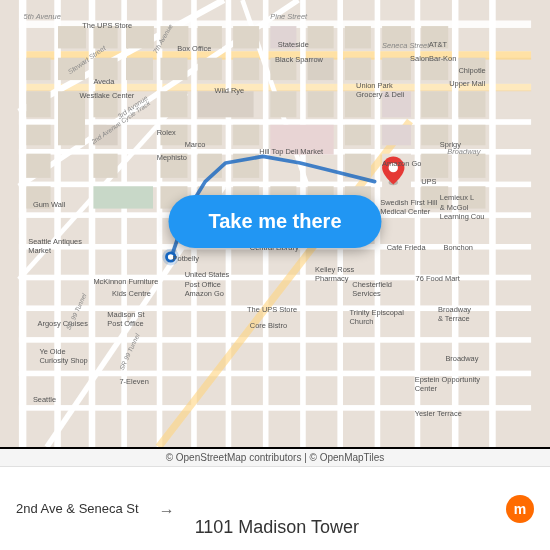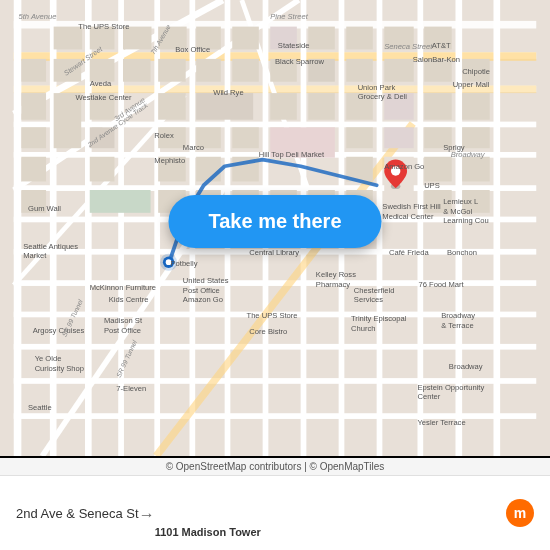--- a/index.html
+++ b/index.html
@@ -55,38 +55,38 @@
       color: #555;
       text-align: center;
       border-top: 2px solid #000000;
     }
     
     #bottom-bar {
       background: white;
       padding: 12px 16px;
       display: flex;
       align-items: center;
-      gap: 0;
+      gap: 20px;
       border-top: 1px solid #e0e0e0;
       min-height: 56px;
     }
     .route-from {
       font-size: 13px;
       color: #333;
       font-weight: 500;
     }
     .route-arrow {
       font-size: 16px;
       color: #666;
       flex-shrink: 0;
     }
     .route-to {
-      font-size: 11px;
+      font-size: 18px;
       color: #333;
-      font-weight: 700;
+      font-weight: 400;
       margin-top: 38px;
     }
     
     #moovit-logo {
       margin-left: auto;
       display: flex;
       align-items: center;
       gap: 4px;
       flex-shrink: 0;
     }

